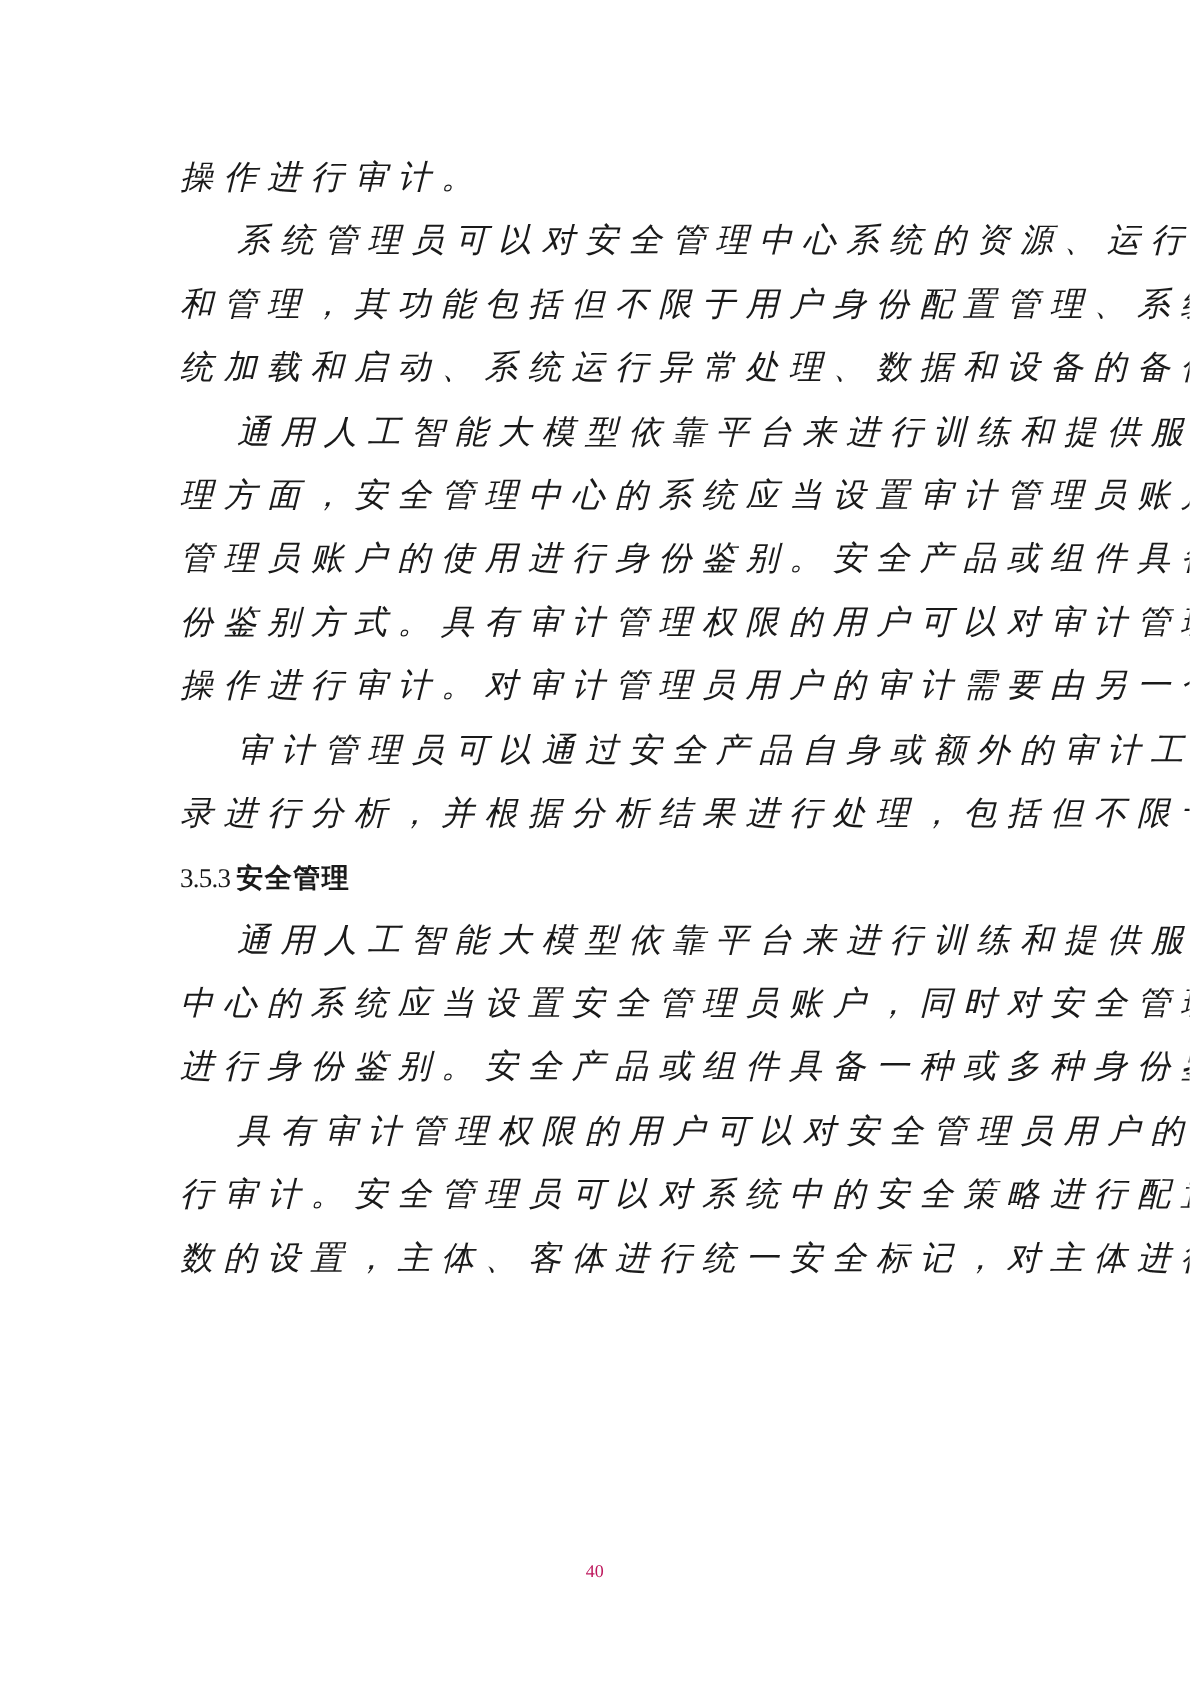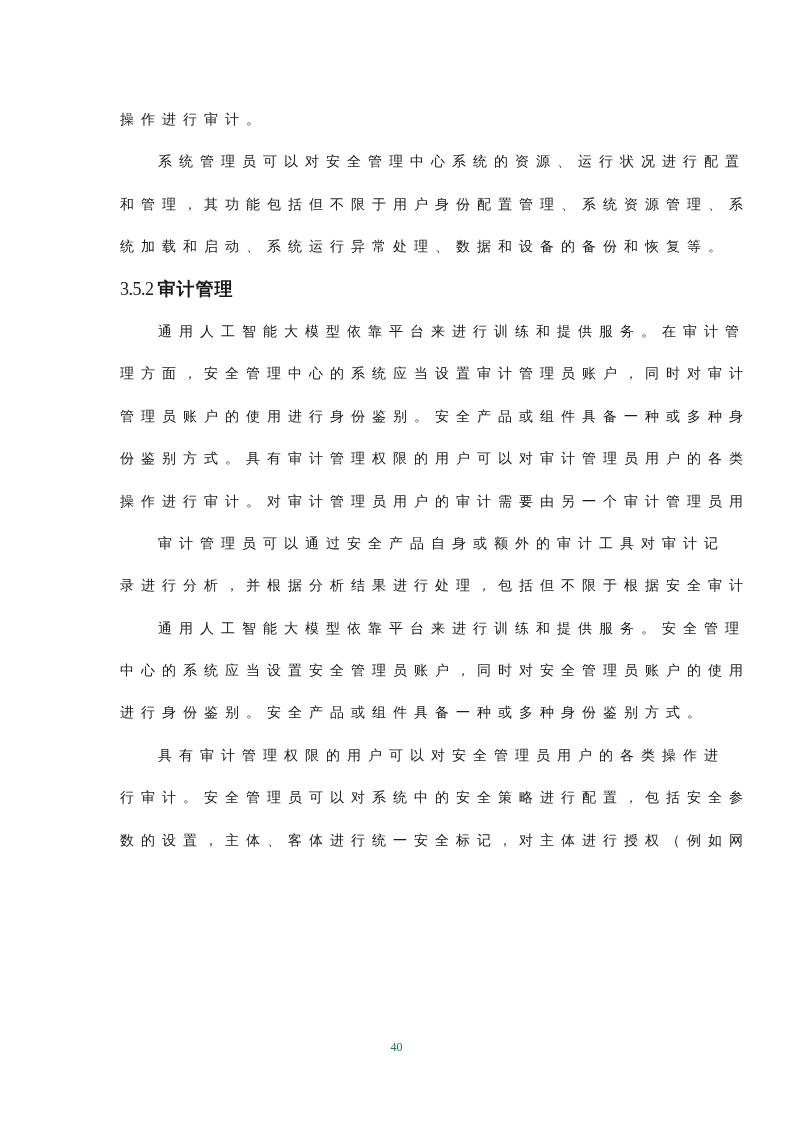--- a/index.html
+++ b/index.html
@@ -17,24 +17,25 @@
     }
     .page {
       position: absolute;
       left: 120px;
       top: 98px;
       width: 556px;
     }
     .line {
       height: 42.4px;
       line-height: 42.4px;
-      font-size: 14px;
+      font-size: 22px;
       letter-spacing: 7px;
       white-space: nowrap;
       overflow: visible;
+      font-style: italic;
     }
     .line.indent {
       padding-left: 38px;
     }
     .heading {
       height: 42.4px;
       line-height: 42.4px;
       font-size: 18px;
       font-weight: bold;
       letter-spacing: 0px;
@@ -52,47 +53,47 @@
       letter-spacing: 1px;
     }
     .page-number {
       position: absolute;
       top: 1040px;
       left: 0;
       width: 793px;
       text-align: center;
       font-family: "Liberation Serif", serif;
       font-size: 12px;
-      color: #15803d;
+      color: #be185d;
     }
   </style>
 </head>
 <body>
 
 <div class="page">
 
   <div class="line">操作进行审计。</div>
 
   <div class="line indent">系统管理员可以对安全管理中心系统的资源、运行状况进行配置</div>
   <div class="line">和管理，其功能包括但不限于用户身份配置管理、系统资源管理、系</div>
   <div class="line">统加载和启动、系统运行异常处理、数据和设备的备份和恢复等。</div>
 
-  <div class="heading">
-    <span class="num">3.5.2</span><span class="title">审计管理</span>
-  </div>
 
   <div class="line indent">通用人工智能大模型依靠平台来进行训练和提供服务。在审计管</div>
   <div class="line">理方面，安全管理中心的系统应当设置审计管理员账户，同时对审计</div>
   <div class="line">管理员账户的使用进行身份鉴别。安全产品或组件具备一种或多种身</div>
   <div class="line">份鉴别方式。具有审计管理权限的用户可以对审计管理员用户的各类</div>
   <div class="line">操作进行审计。对审计管理员用户的审计需要由另一个审计管理员用</div>
 
   <div class="line indent">审计管理员可以通过安全产品自身或额外的审计工具对审计记</div>
   <div class="line">录进行分析，并根据分析结果进行处理，包括但不限于根据安全审计</div>
 
+  <div class="heading">
+    <span class="num">3.5.3</span><span class="title">安全管理</span>
+  </div>
 
   <div class="line indent">通用人工智能大模型依靠平台来进行训练和提供服务。安全管理</div>
   <div class="line">中心的系统应当设置安全管理员账户，同时对安全管理员账户的使用</div>
   <div class="line">进行身份鉴别。安全产品或组件具备一种或多种身份鉴别方式。</div>
 
   <div class="line indent">具有审计管理权限的用户可以对安全管理员用户的各类操作进</div>
   <div class="line">行审计。安全管理员可以对系统中的安全策略进行配置，包括安全参</div>
   <div class="line">数的设置，主体、客体进行统一安全标记，对主体进行授权（例如网</div>
 </div>
 

